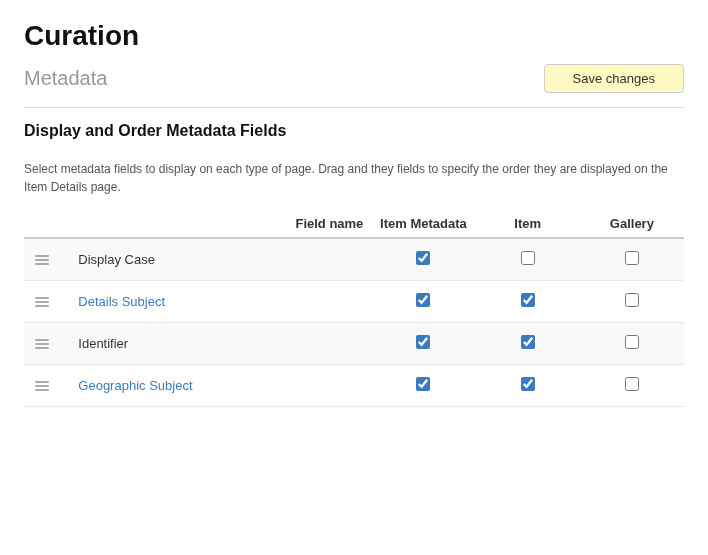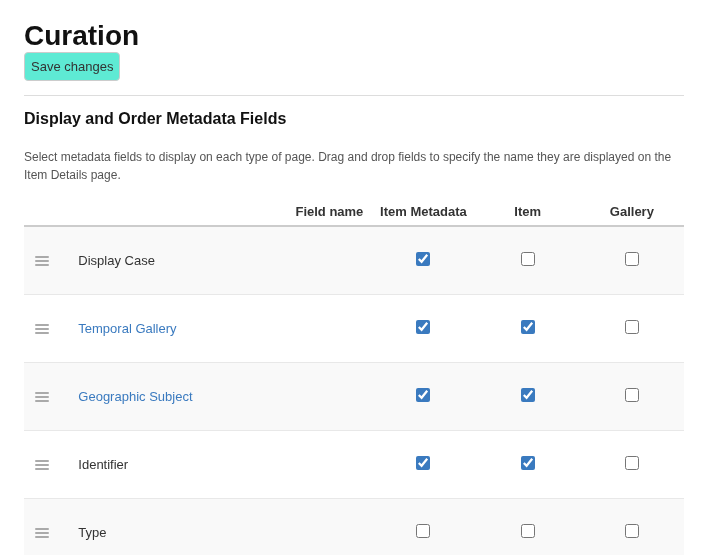--- a/index.html
+++ b/index.html
@@ -10,40 +10,40 @@
       background: #fff;
       padding: 20px 24px;
       width: 708px;
       min-height: 555px;
     }
 
     .page-title {
       font-size: 28px;
       font-weight: bold;
       color: #111;
-      margin-bottom: 0;
+      margin-bottom: 12px;
     }
 
     .section-header-row {
       display: flex;
       align-items: center;
       justify-content: space-between;
       margin-bottom: 14px;
     }
 
     .section-title {
       font-size: 20px;
       font-weight: normal;
       color: #999;
     }
 
     .save-button {
-      padding: 6px 6px;
-      font-size: 13px;
-      background: #5eead4;
+      padding: 6px 28px;
+      font-size: 13px;
+      background: #fef9c3;
       border: 1px solid #ccc;
       border-radius: 4px;
       cursor: pointer;
       color: #333;
     }
 
     .divider {
       border: none;
       border-top: 1px solid #ddd;
       margin: 10px 0 14px 0;
@@ -101,21 +101,21 @@
 
     .metadata-table tbody tr:nth-child(odd) {
       background: #f9f9f9;
     }
 
     .metadata-table tbody tr:nth-child(even) {
       background: #fff;
     }
 
     .metadata-table tbody td {
-      padding: 25px 8px;
+      padding: 12px 8px;
       vertical-align: middle;
     }
 
     .drag-handle {
       display: flex;
       flex-direction: column;
       gap: 2px;
       cursor: grab;
       padding: 2px;
       width: 20px;
@@ -158,27 +158,28 @@
     .td-field {
       padding-left: 4px;
     }
   </style>
 </head>
 <body>
 
 <h1 class="page-title">Curation</h1>
 
 <div class="section-header-row">
+  <h2 class="section-title">Metadata</h2>
   <button class="save-button">Save changes</button>
 </div>
 
 <hr class="divider">
 
 <h3 class="display-order-title">Display and Order Metadata Fields</h3>
-<p class="description-text">Select metadata fields to display on each type of page. Drag and drop fields to specify the name they are displayed on the Item Details page.</p>
+<p class="description-text">Select metadata fields to display on each type of page. Drag and they fields to specify the order they are displayed on the Item Details page.</p>
 
 <table class="metadata-table">
   <thead>
     <tr>
       <th></th>
       <th class="col-field">Field name</th>
       <th class="col-item-details">Item Metadata</th>
       <th class="col-list">Item</th>
       <th class="col-gallery">Gallery</th>
     </tr>
@@ -198,58 +199,45 @@
         <td class="checkbox-cell"><input type="checkbox" style=""></td>
       </tr>
       <tr>
         <td class="drag-cell">
           <div class="drag-handle">
             <div class="drag-line"></div>
             <div class="drag-line"></div>
             <div class="drag-line"></div>
           </div>
         </td>
-        <td class="td-field"><a class="field-name-link" href="#">Temporal Gallery</a></td>
+        <td class="td-field"><a class="field-name-link" href="#">Details Subject</a></td>
         <td class="checkbox-cell"><input type="checkbox" checked="" style=""></td>
         <td class="checkbox-cell"><input type="checkbox" checked="" style=""></td>
         <td class="checkbox-cell"><input type="checkbox" style=""></td>
       </tr>
       <tr>
         <td class="drag-cell">
           <div class="drag-handle">
             <div class="drag-line"></div>
             <div class="drag-line"></div>
             <div class="drag-line"></div>
           </div>
         </td>
+        <td class="td-field"><span class="field-name-text">Identifier</span></td>
+        <td class="checkbox-cell"><input type="checkbox" checked="" style=""></td>
+        <td class="checkbox-cell"><input type="checkbox" checked="" style=""></td>
+        <td class="checkbox-cell"><input type="checkbox" style=""></td>
+      </tr>
+      <tr>
+        <td class="drag-cell">
+          <div class="drag-handle">
+            <div class="drag-line"></div>
+            <div class="drag-line"></div>
+            <div class="drag-line"></div>
+          </div>
+        </td>
         <td class="td-field"><a class="field-name-link" href="#">Geographic Subject</a></td>
         <td class="checkbox-cell"><input type="checkbox" checked="" style=""></td>
         <td class="checkbox-cell"><input type="checkbox" checked="" style=""></td>
-        <td class="checkbox-cell"><input type="checkbox" style=""></td>
-      </tr>
-      <tr>
-        <td class="drag-cell">
-          <div class="drag-handle">
-            <div class="drag-line"></div>
-            <div class="drag-line"></div>
-            <div class="drag-line"></div>
-          </div>
-        </td>
-        <td class="td-field"><span class="field-name-text">Identifier</span></td>
-        <td class="checkbox-cell"><input type="checkbox" checked="" style=""></td>
-        <td class="checkbox-cell"><input type="checkbox" checked="" style=""></td>
-        <td class="checkbox-cell"><input type="checkbox" style=""></td>
-      </tr>
-      <tr>
-        <td class="drag-cell">
-          <div class="drag-handle">
-            <div class="drag-line"></div>
-            <div class="drag-line"></div>
-            <div class="drag-line"></div>
-          </div>
-        </td>
-        <td class="td-field"><span class="field-name-text">Type</span></td>
-        <td class="checkbox-cell"><input type="checkbox" style=""></td>
-        <td class="checkbox-cell"><input type="checkbox" style=""></td>
         <td class="checkbox-cell"><input type="checkbox" style=""></td>
       </tr>
     </tbody>
 </table>
 
 </body></html>

